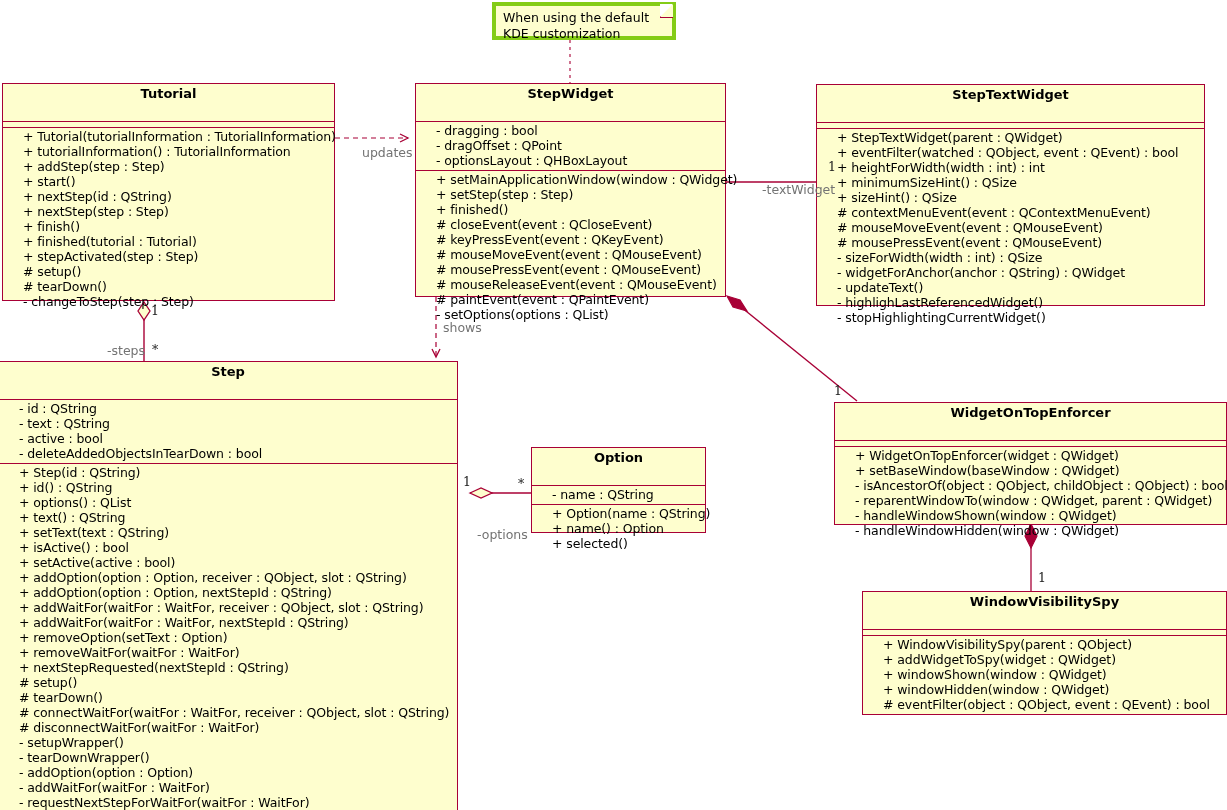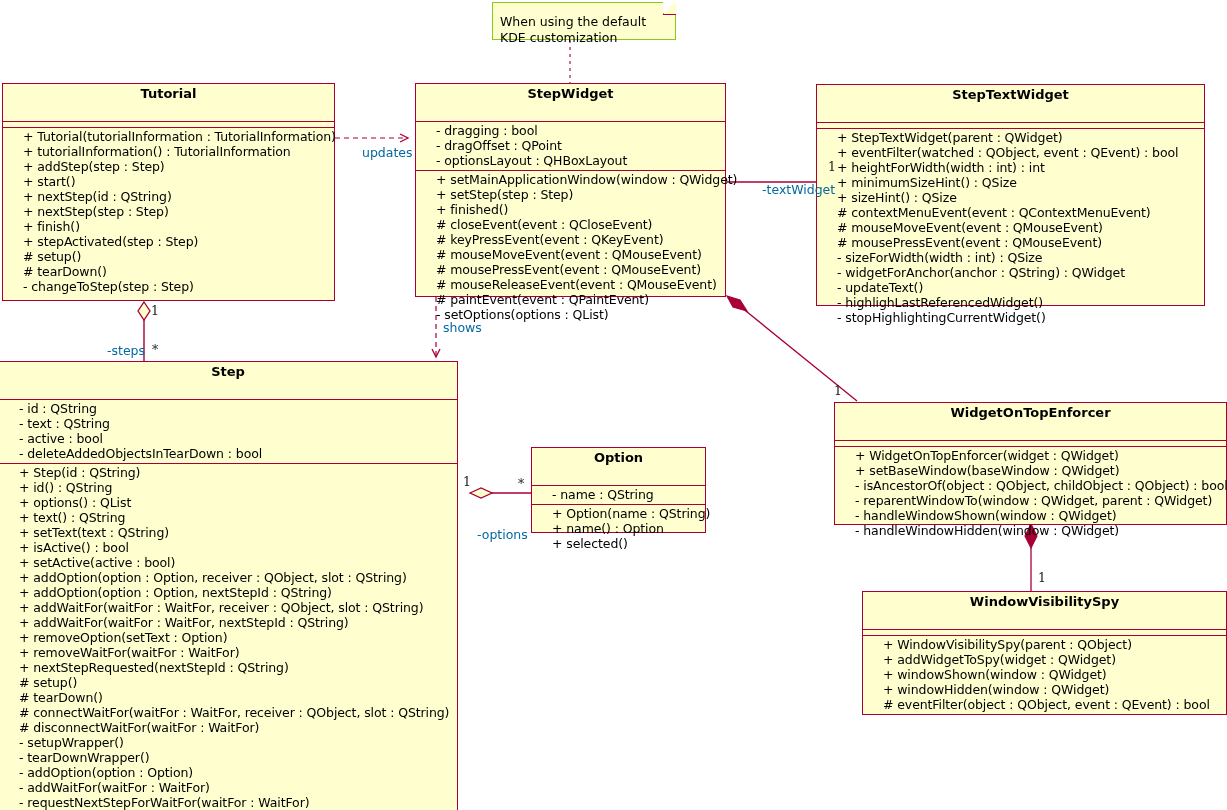--- a/index.html
+++ b/index.html
@@ -62,23 +62,23 @@
     white-space: nowrap;
     line-height: 15px;
     font-size: 12.5px;
     letter-spacing: -0.1px;
   }
 
   
   .uml-note {
     position: absolute;
     background: #fefece;
-    border: 1px solid #84cc16;
+    border: 4px solid #84cc16;
     box-sizing: border-box;
-    padding: 11px 6px 4px 7px;
+    padding: 4px 6px 4px 7px;
   }
   .uml-note .note-line {
     line-height: 16px;
     font-size: 12.5px;
     white-space: nowrap;
   }
   .uml-note .fold {
     position: absolute;
     right: -1px;
     top: -1px;
@@ -95,21 +95,21 @@
     left: -1px; top: -1px;
     width: 0; height: 0;
     border-left: 13px solid #ffffff;
     border-bottom: 13px solid transparent;
   }
 
   
   .edge-label {
     position: absolute;
     font-size: 12.5px;
-    color: #0369a1;
+    color: #737373;
     white-space: nowrap;
     line-height: 13px;
   }
   .mult-label {
     position: absolute;
     font-size: 12.5px;
     color: #1b1b1b;
     white-space: nowrap;
     line-height: 13px;
     font-family: "DejaVu Serif", "Liberation Serif", serif;
@@ -185,20 +185,21 @@
     <div class="title">Tutorial</div>
     <div class="compartment empty"></div>
     <div class="compartment">
       <div class="member">+ Tutorial(tutorialInformation : TutorialInformation)</div>
       <div class="member">+ tutorialInformation() : TutorialInformation</div>
       <div class="member">+ addStep(step : Step)</div>
       <div class="member">+ start()</div>
       <div class="member">+ nextStep(id : QString)</div>
       <div class="member">+ nextStep(step : Step)</div>
       <div class="member">+ finish()</div>
+      <div class="member">+ finished(tutorial : Tutorial)</div>
       <div class="member">+ stepActivated(step : Step)</div>
       <div class="member"># setup()</div>
       <div class="member"># tearDown()</div>
       <div class="member">- changeToStep(step : Step)</div>
     </div>
   </div>
 
   <div class="uml-class" style="left:415px; top:83px; width:311px; height:214px;">
     <div class="title">StepWidget</div>
     <div class="compartment">

